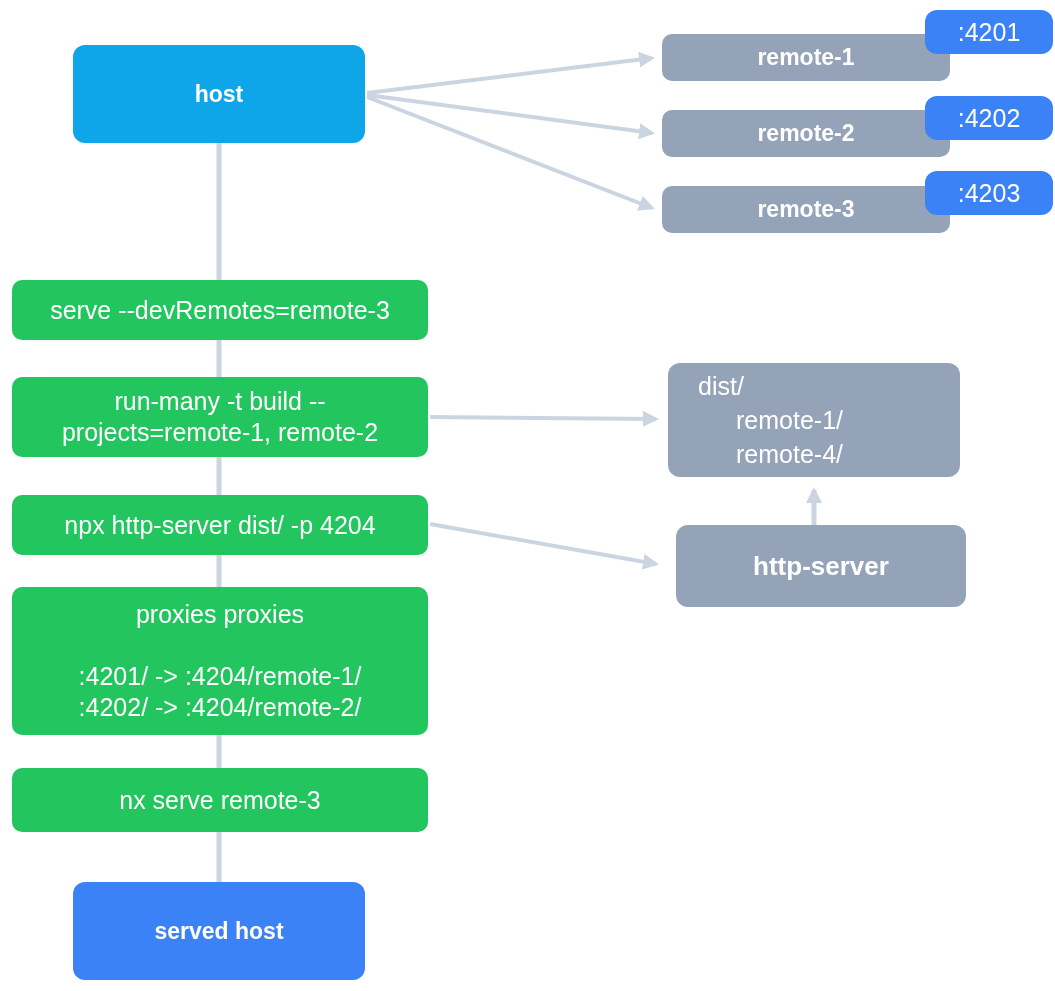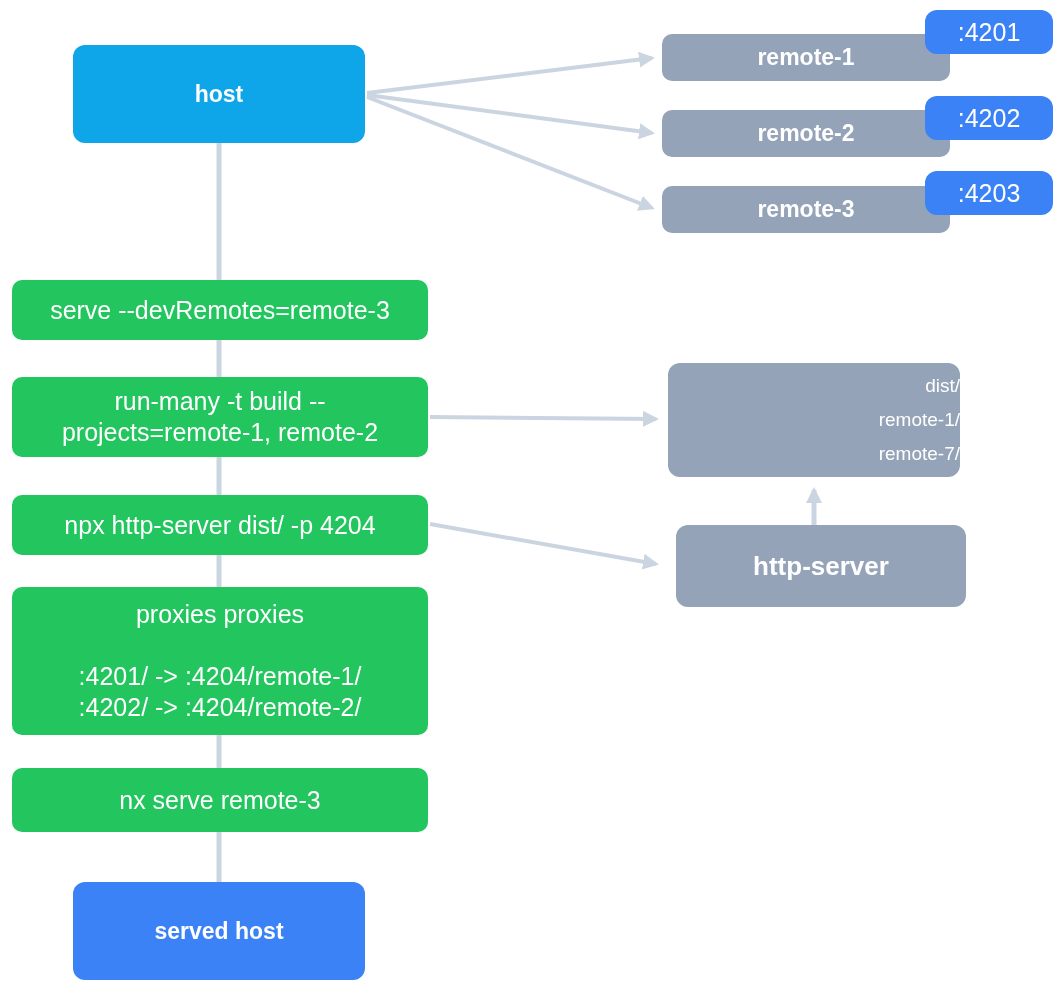--- a/index.html
+++ b/index.html
@@ -68,24 +68,24 @@
     left: 12px; width: 416px;
     background: var(--c-command);
     border-radius: 10px;
     font-size: 25px;
   }
   .tline { min-height: 31px; line-height: 31px; text-align: center; }
   .dist {
     left: 668px; top: 363px; width: 292px; height: 114px;
     background: var(--c-remote);
     border-radius: 12px;
-    align-items: flex-end;
-    font-size: 19px;
+    align-items: flex-start;
+    font-size: 25px;
   }
-  .dline { min-height: 34px; line-height: 34px; padding-left: 48px; text-align: left; }
+  .dline { min-height: 34px; line-height: 34px; padding-left: 68px; text-align: left; }
   .dline.l0 { padding-left: 30px; }
   .httpserver {
     left: 668px; top: 525px; width: 290px; height: 82px;
     background: var(--c-remote);
     border-radius: 12px;
     font-weight: bold; font-size: 26px; margin-left: 8px;
   }
 </style>
 </head>
 <body>
@@ -152,21 +152,21 @@
     <div class="tline">:4202/ -&gt; :4204/remote-2/</div>
   </div>
 
   <div class="box step" style="top:768px;height:64px">
     <div class="tline">nx serve remote-3</div>
   </div>
 
   <div class="box dist">
     <div class="dline l0">dist/</div>
     <div class="dline">remote-1/</div>
-    <div class="dline">remote-7/</div>
+    <div class="dline">remote-4/</div>
   </div>
 
   <div class="box httpserver">
     <span>http-server</span>
   </div>
 
   <div class="box served">
     <span>served host</span>
   </div>
 

